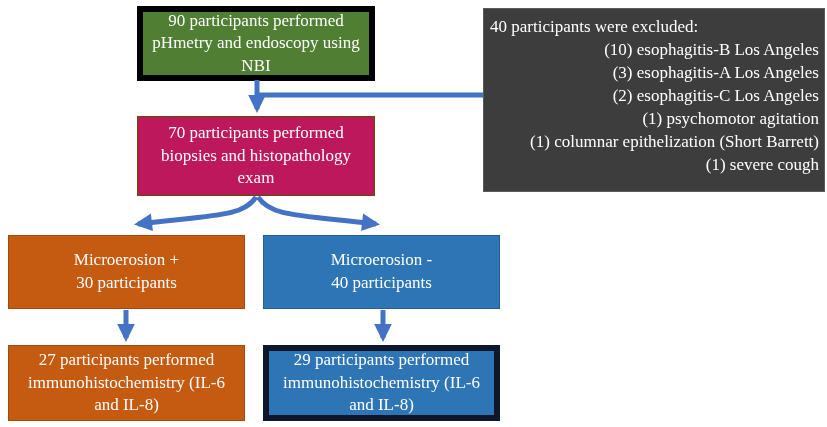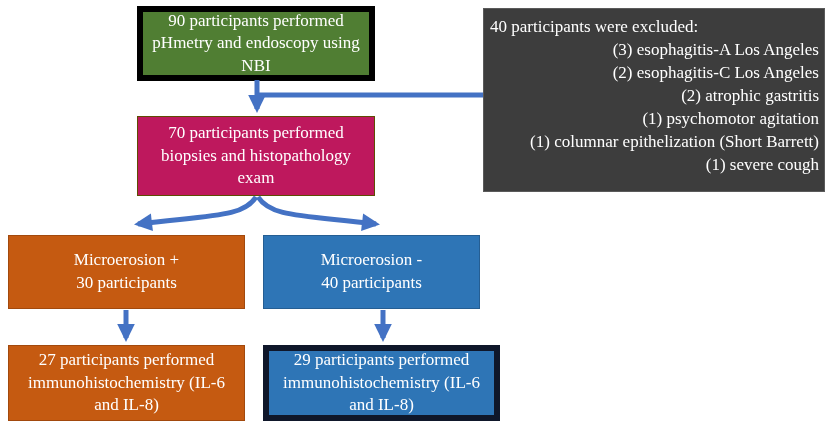--- a/index.html
+++ b/index.html
@@ -20,21 +20,21 @@
     color: #ffffff;
     font-size: 17px;
     line-height: 1.33;
     white-space: pre-line;
     box-sizing: border-box;
   }
   .box .txt { width: 100%; }
   #box-screened   { left: 137px; top:   6px; width: 238px; height:  75px; border: 6px solid #000000; }
   #box-biopsies   { left: 137px; top: 116px; width: 238px; height:  80px; border: 1px solid #5f4c02; }
   #box-micro-pos  { left:   8px; top: 235px; width: 237px; height:  74px; border: 1px solid #a2490d; }
-  #box-micro-neg  { left: 263px; top: 235px; width: 217px; height:  74px; border: 1px solid #255e93; }
+  #box-micro-neg  { left: 263px; top: 235px; width: 237px; height:  74px; border: 1px solid #255e93; }
   #box-ihc-pos    { left:   8px; top: 345px; width: 237px; height:  76px; border: 1px solid #a2490d; }
   #box-ihc-neg    { left: 263px; top: 345px; width: 237px; height:  76px; border: 6px solid #0f172a; }
   #box-excluded {
     left: 483px; top: 8px; width: 342px; height: 184px;
     display: block;
     border: 1px solid #5a5a5a;
     padding: 6px 5px 6px 6px;
     font-size: 17px;
     line-height: 23px;
     white-space: normal;
@@ -55,23 +55,23 @@
 <div id="canvas">
 
   <div class="box" id="box-screened" style="background-color: rgb(80, 126, 51);">
     <div class="txt">90 participants performed
 pHmetry and endoscopy using
 NBI</div>
   </div>
 
   <div class="box" id="box-excluded" style="background-color: rgb(61, 61, 61);">
     <div class="excl-title">40 participants were excluded:</div>
+    <div class="excl-item">(10) esophagitis-B Los Angeles</div>
     <div class="excl-item">(3) esophagitis-A Los Angeles</div>
     <div class="excl-item">(2) esophagitis-C Los Angeles</div>
-    <div class="excl-item">(2) atrophic gastritis</div>
     <div class="excl-item">(1) psychomotor agitation</div>
     <div class="excl-item">(1) columnar epithelization (Short Barrett)</div>
     <div class="excl-item">(1) severe cough</div>
   </div>
 
   <div class="box" id="box-biopsies" style="background-color: #be185d;">
     <div class="txt">70 participants performed
 biopsies and histopathology
 exam</div>
   </div>

